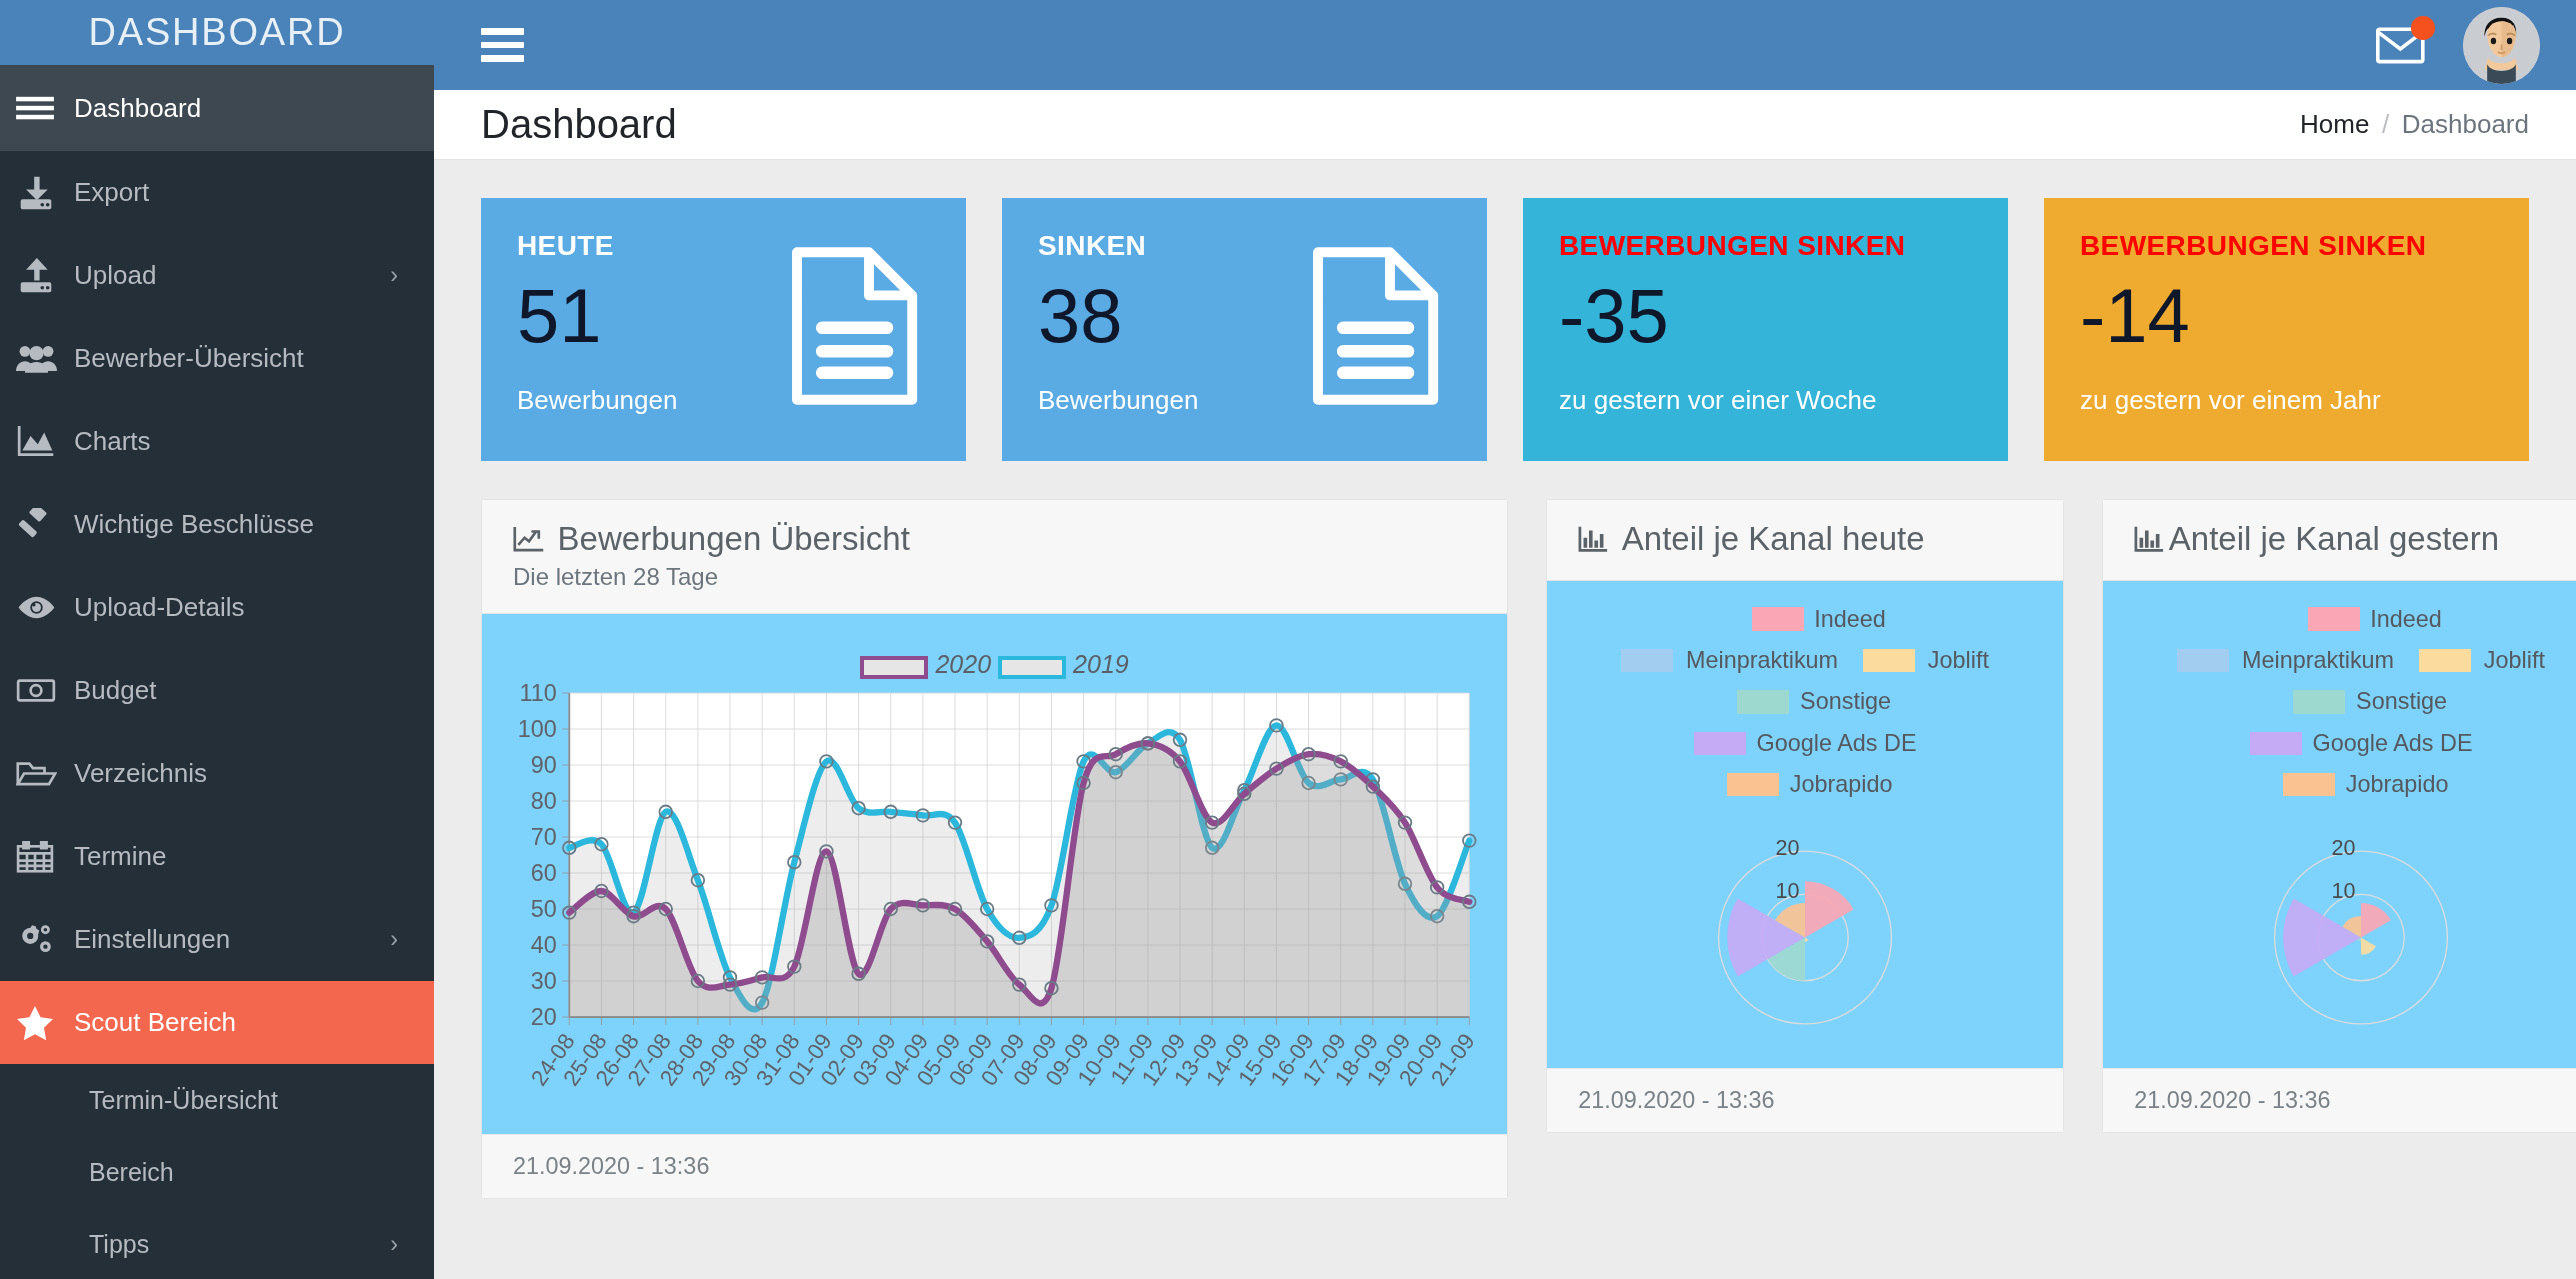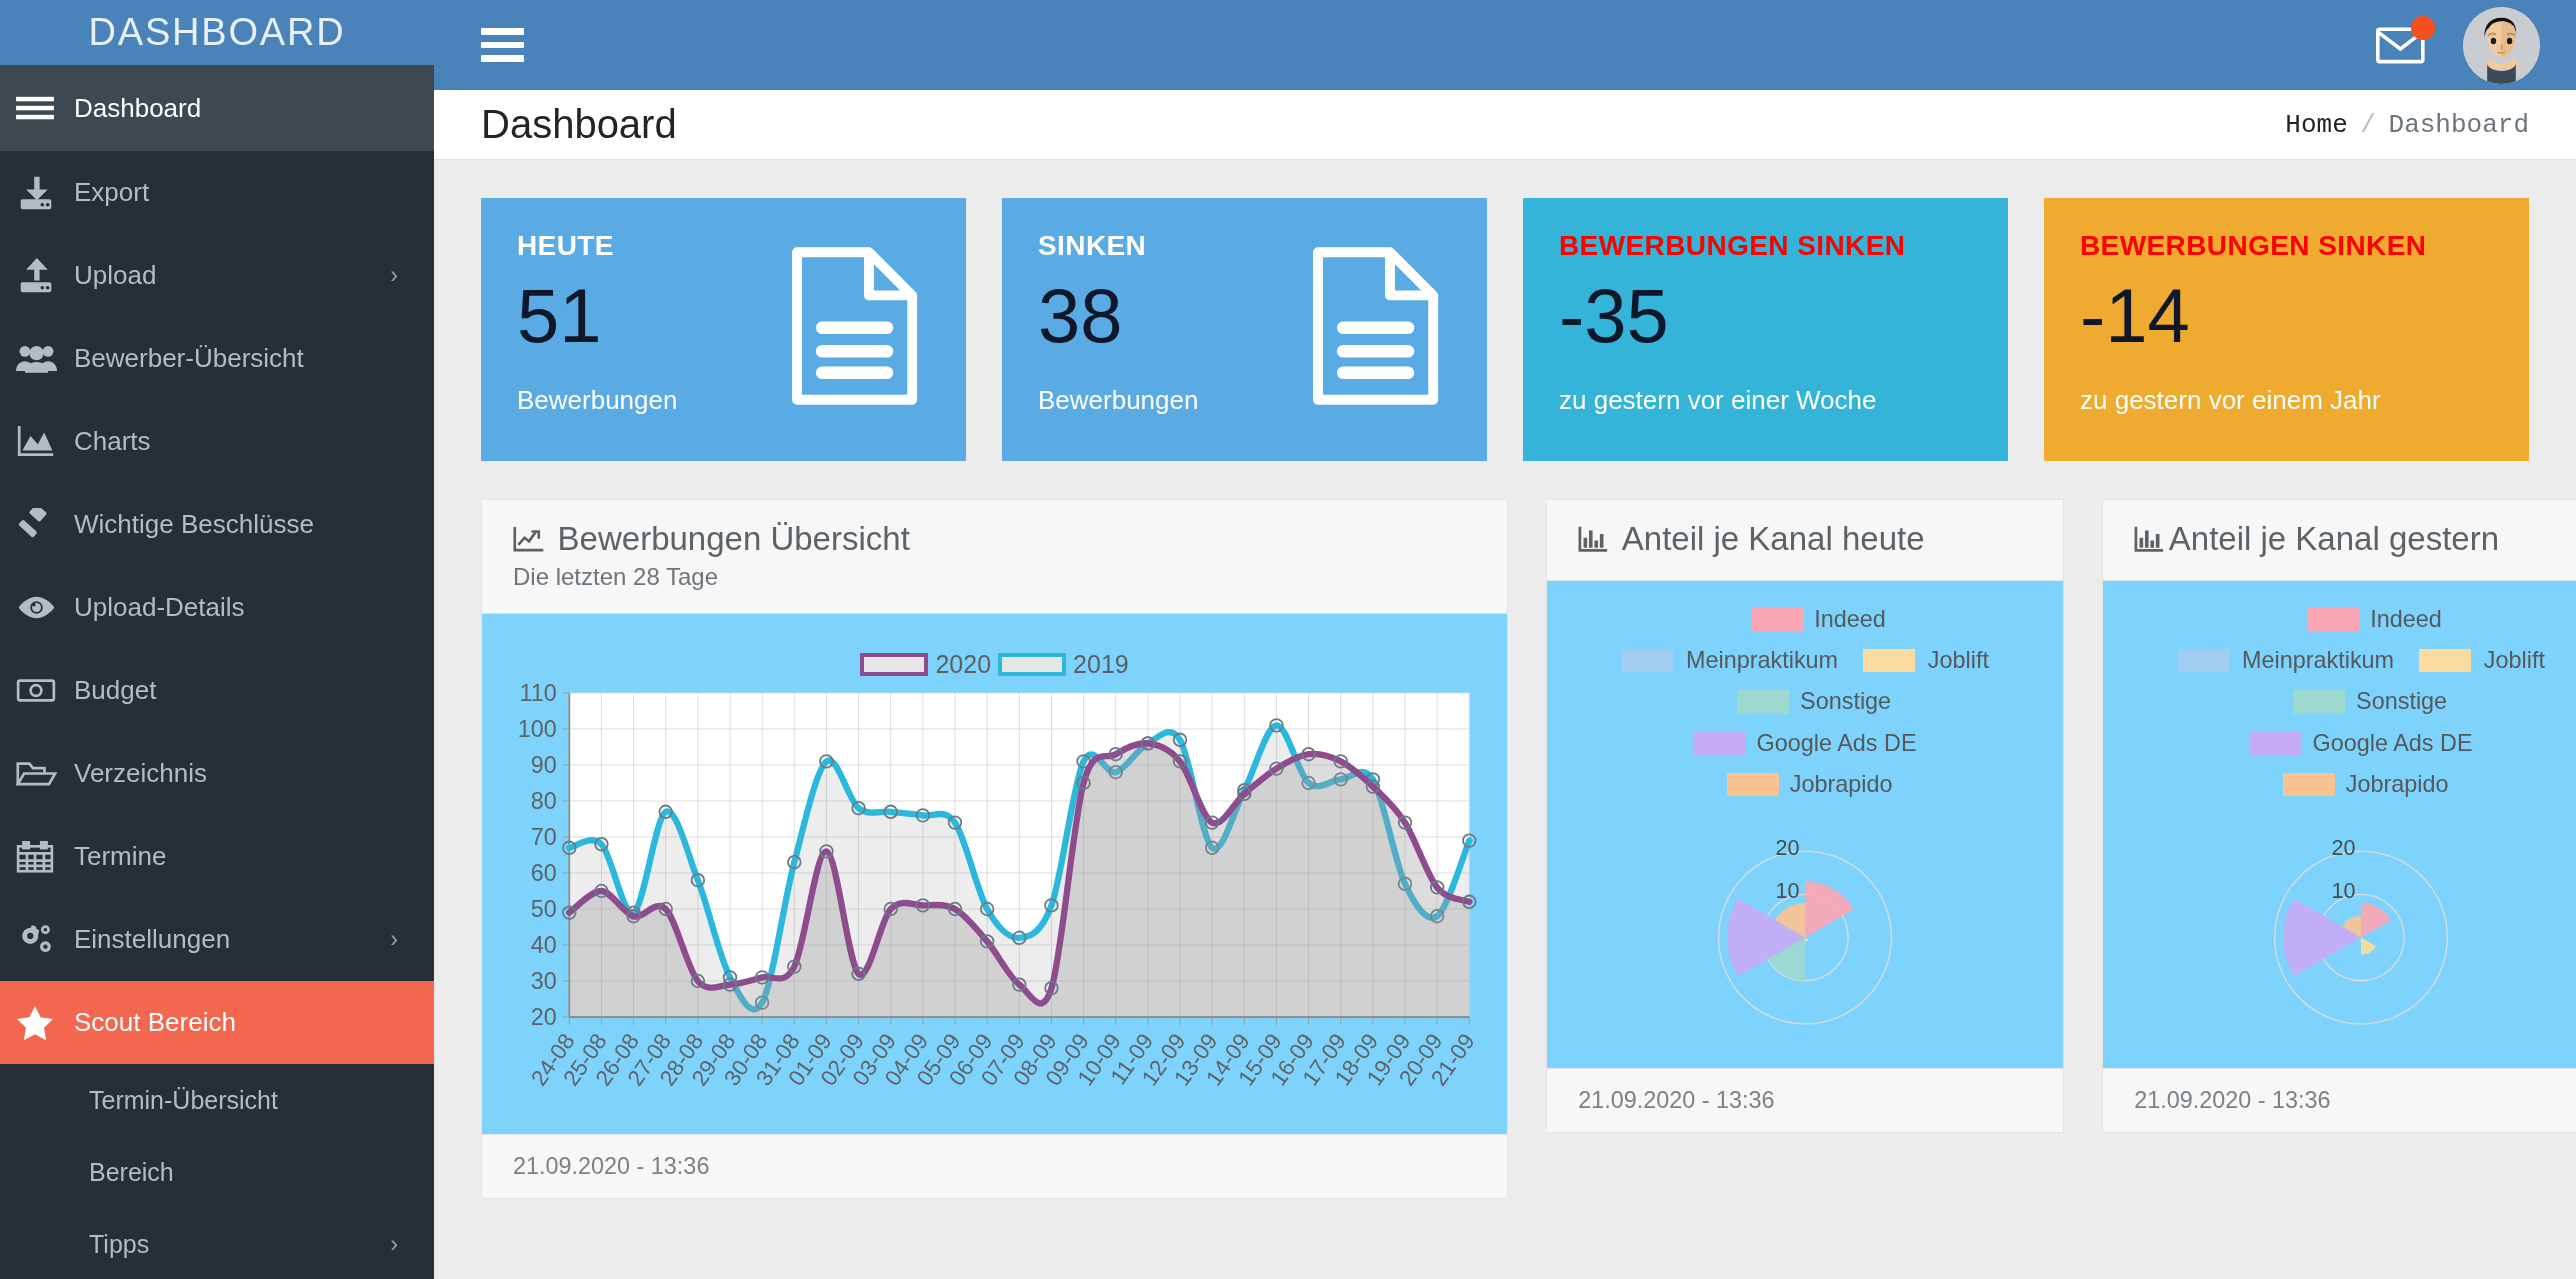--- a/index.html
+++ b/index.html
@@ -63,21 +63,21 @@
     width: 77px; height: 77px; border-radius: 50%;
     background: #c9cdd1; overflow: hidden; cursor: pointer;
     display: block;
   }
 
   .pagehead {
     height: 70px; background: #fff; display: flex; align-items: center;
     padding: 0 47px; border-bottom: 0.9px solid #e2e2e2;
   }
   .page-title { font-size: 40px; color: #212529; font-weight: 400; }
-  .crumbs { margin-left: auto; font-size: 26px; display: flex; gap: 12.6px; align-items: center; font-family: Liberation Mono, monospace; }
+  .crumbs { margin-left: auto; font-size: 26px; display: flex; gap: 12.6px; align-items: center; }
   .crumbs .c-home { color: #212529; cursor: pointer; }
   .crumbs .c-sep { color: #b9bdc1; }
   .crumbs .c-cur { color: #6c757d; }
 
   .content { padding: 38px 47px 0 47px; }
 
   
   .stats { display: flex; gap: 36px; }
   .stat {
     flex: 1; height: 263px; padding: 32px 36px;
@@ -110,21 +110,21 @@
     border-top: 0.9px solid #e9e9e9; background: #f7f7f7;
     padding: 18px 31px; font-size: 23.4px; color: #7b8287;
   }
   .panel-body { background: #7dd3fc; flex: 1; }
 
   .panel-big { flex: 0 0 1027px; }
   .panel-small { flex: 0 0 518px; }
 
   
   .lc-wrap { padding: 20px 21.6px 0 21.6px; }
-  .legend-line { display: flex; justify-content: center; gap: 7px; align-items: center; margin: 16px 0 5.4px 0; }
+  .legend-line { display: flex; justify-content: center; gap: 7px; align-items: flex-end; margin: 16px 0 5.4px 0; font-style: italic; }
   .lg-box { width: 68px; height: 23.4px; background: #e6e6e6; border: 4.5px solid #8e4b8e; }
   .lg-box.cy { border-color: #2cb8dd; }
   .lg-text { font-size: 25px; color: #5a6066; }
 
   
   .ch-legend { padding: 25px 9px 3.6px 9px; }
   .ch-row { display: flex; justify-content: center; align-items: center; gap: 10.8px; margin-bottom: 14.4px; }
   .ch-sw { width: 52px; height: 23.4px; flex: 0 0 52px; }
   .ch-lb { font-size: 23.4px; color: #55595d; white-space: nowrap; }
   .polar-holder { display: flex; justify-content: center; padding: 9px 0 36px 0; }

